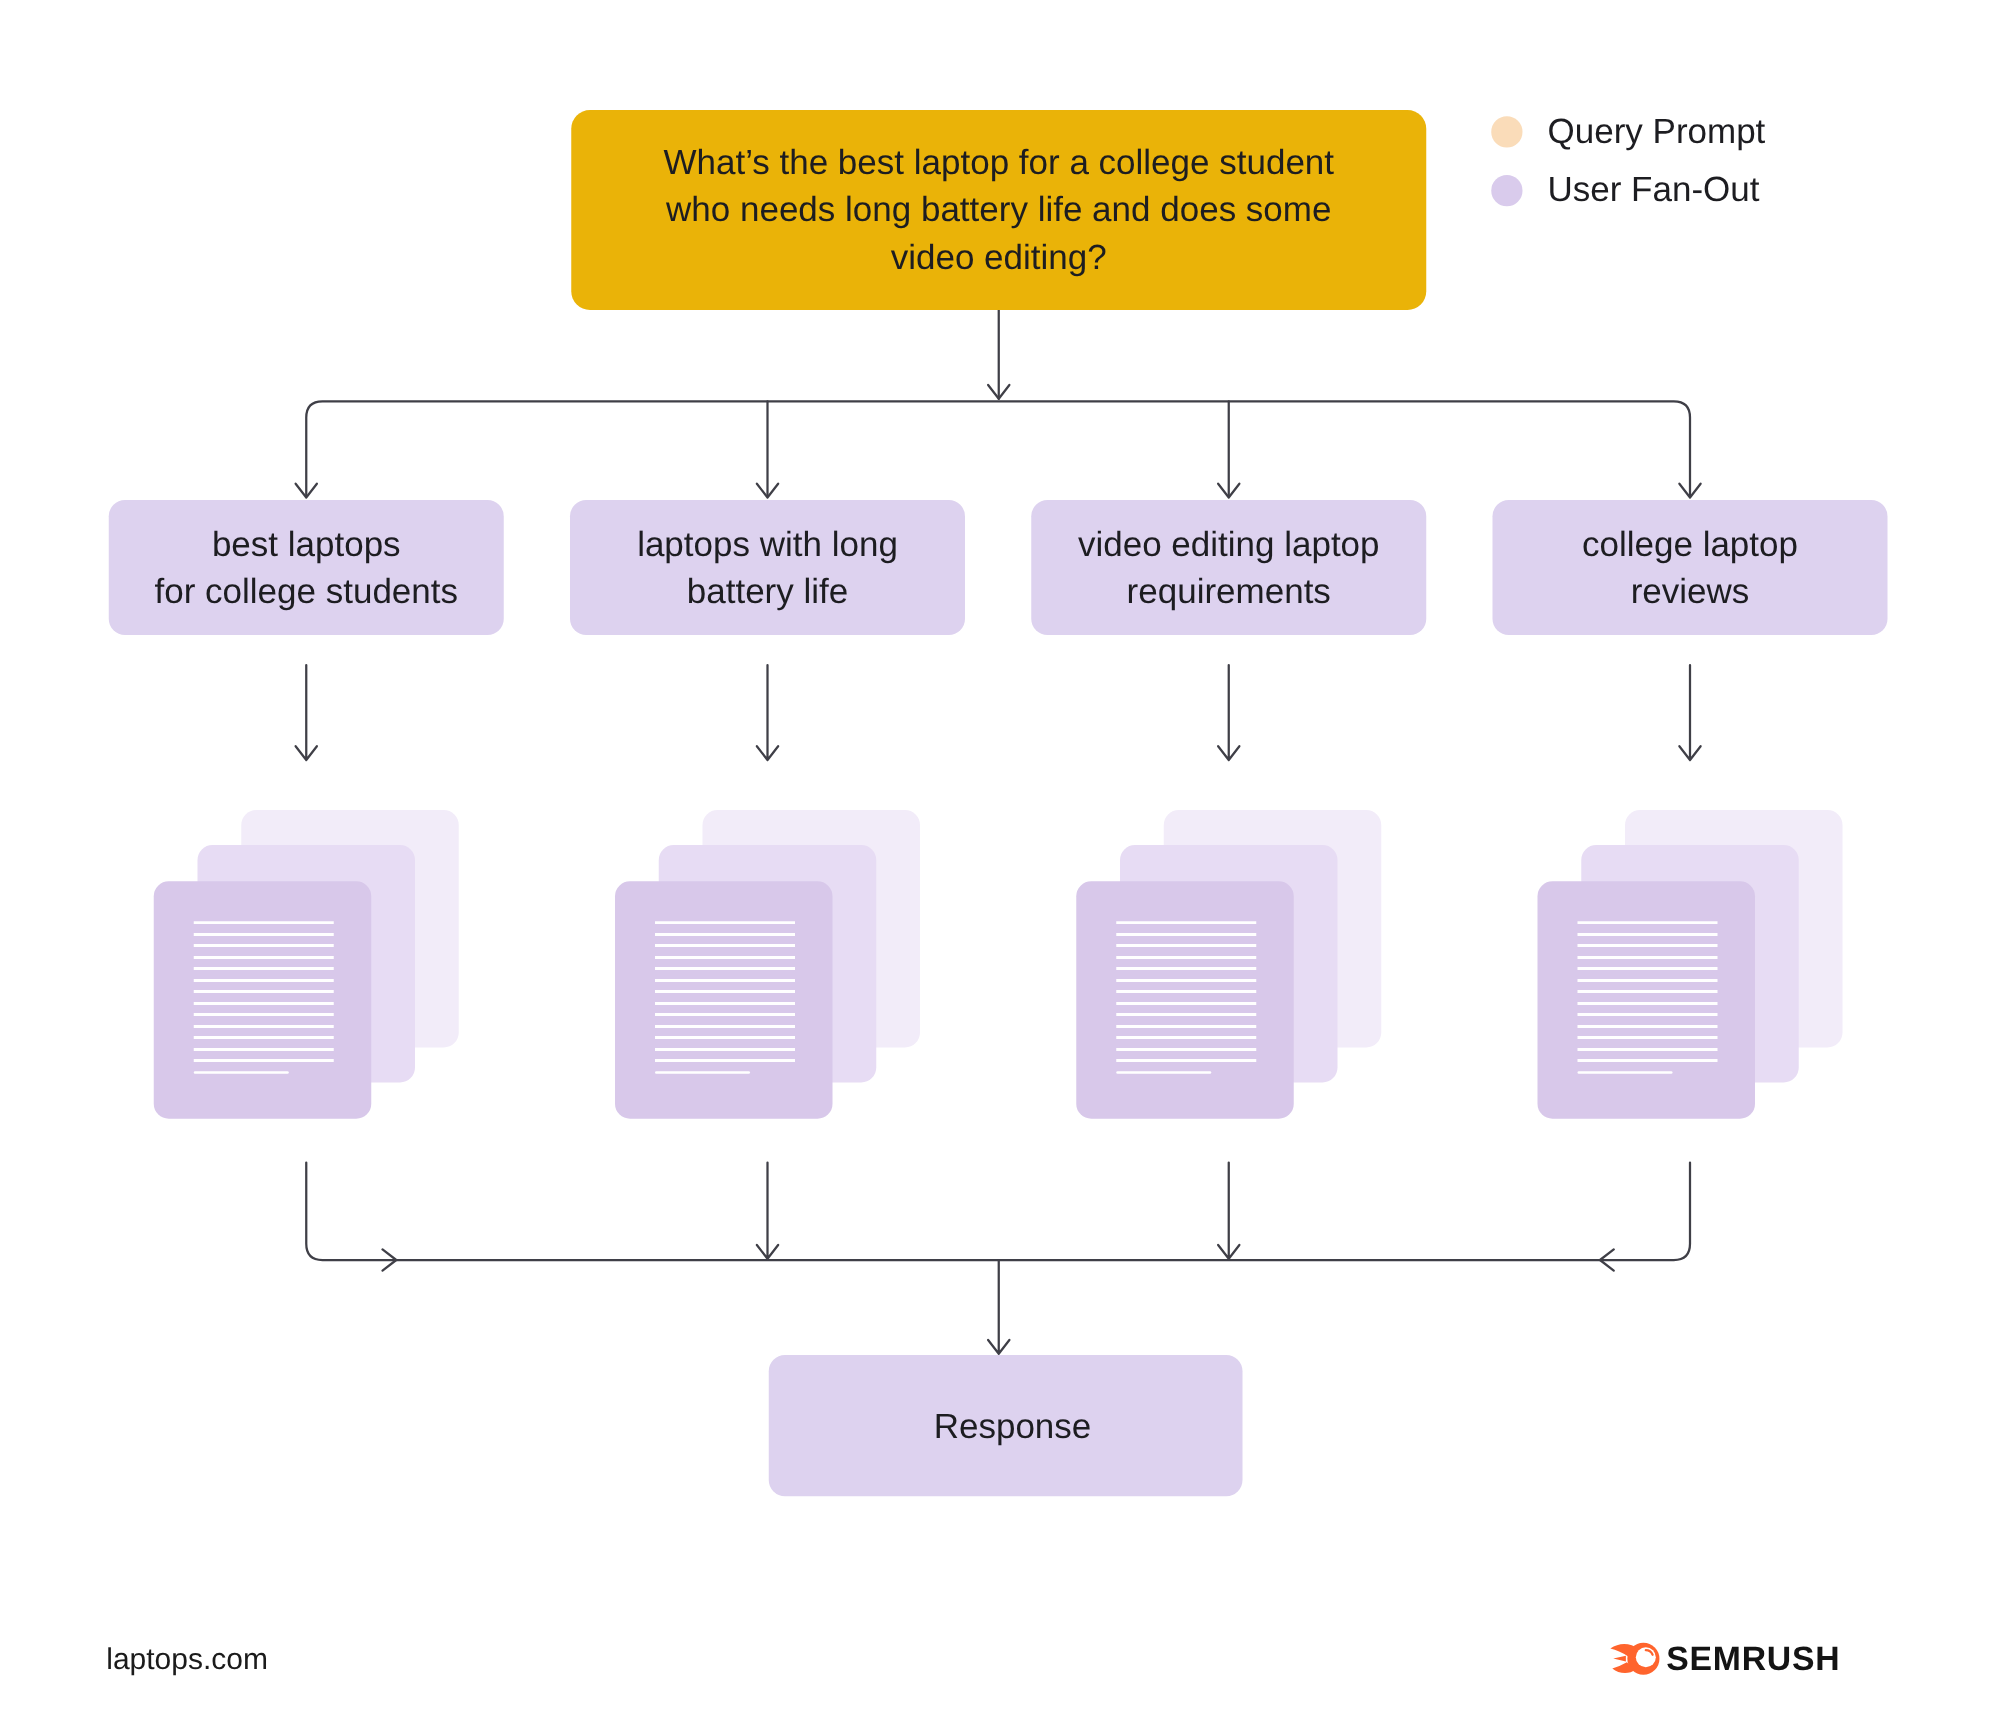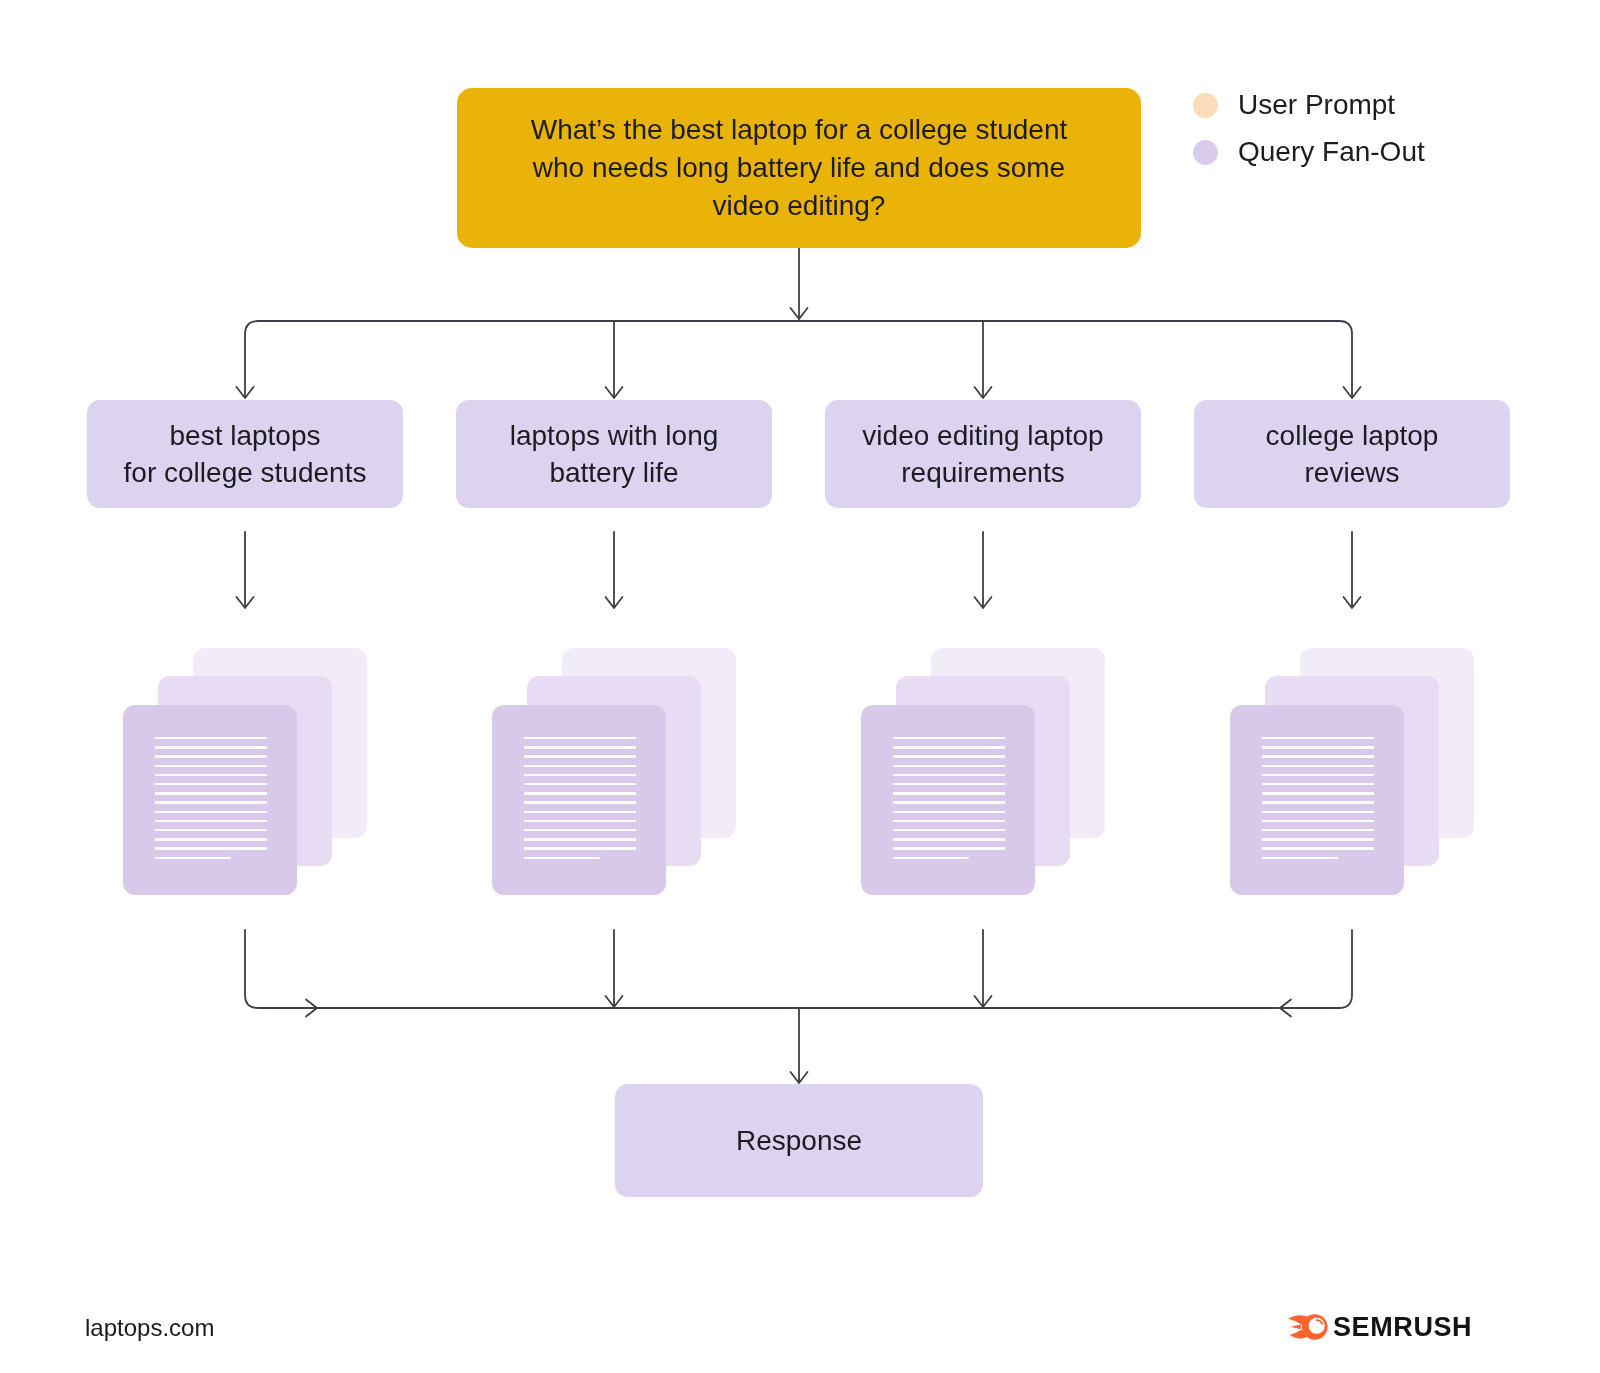--- a/index.html
+++ b/index.html
@@ -15,21 +15,21 @@
     text-align:center;border-radius:13px;
   }
   .node span{white-space:pre-line;font-size:28px;line-height:37px;}
 
   .prompt-box{left:457px;top:88px;width:684px;height:160px;background:#eab308;border-radius:15px;}
   .prompt-box span{line-height:38px;}
 
   .query-box{top:400px;width:316px;height:108px;background:#ddd2ef;}
   .q0{left:87px;}  .q1{left:456px;}  .q2{left:825px;}  .q3{left:1194px;}
 
-  .response-box{left:615px;top:1084px;width:368px;height:113px;background:#ddd2ef;}
+  .response-box{left:615px;top:1084px;width:368px;height:113px;background:#ddd2ef;padding-left:11px;}
 
   .legend{position:absolute;left:1193px;top:91px;display:flex;flex-direction:column;gap:19px;}
   .legend-row{display:flex;align-items:center;height:28px;}
   .legend-dot{width:25px;height:25px;border-radius:50%;flex:0 0 auto;}
   .dot-prompt{background:#fadcb9;}
   .dot-fanout{background:#d9cbec;}
   .legend-label{margin-left:20px;font-size:28px;}
 
   .stack{position:absolute;top:648px;width:244px;height:247px;}
   .s0{left:123px;} .s1{left:492px;} .s2{left:861px;} .s3{left:1230px;}
@@ -81,25 +81,25 @@
 
   <div class="node prompt-box">
     <span>What’s the best laptop for a college student
 who needs long battery life and does some
 video editing?</span>
   </div>
 
   <div class="legend">
     <div class="legend-row">
       <span class="legend-dot dot-prompt"></span>
-      <span class="legend-label">User Prompt</span>
+      <span class="legend-label">Query Prompt</span>
     </div>
     <div class="legend-row">
       <span class="legend-dot dot-fanout"></span>
-      <span class="legend-label">Query Fan-Out</span>
+      <span class="legend-label">User Fan-Out</span>
     </div>
   </div>
 
   <div class="node query-box q0">
     <span>best laptops
 for college students</span>
   </div>
   <div class="node query-box q2">
     <span>video editing laptop
 requirements</span>

